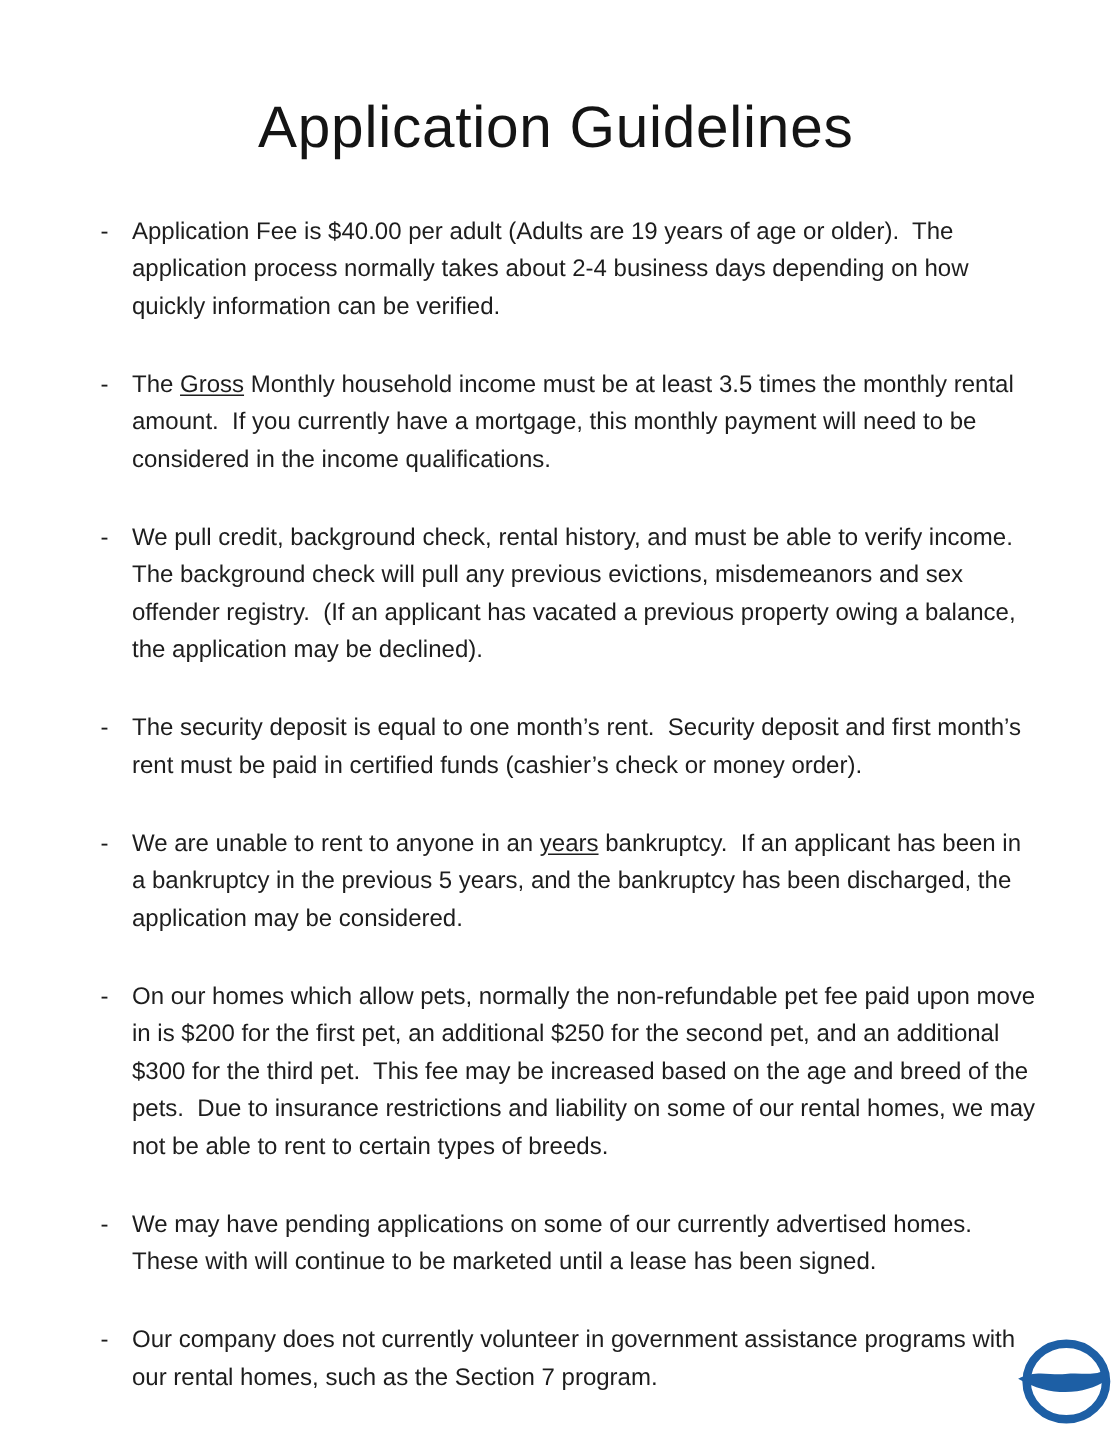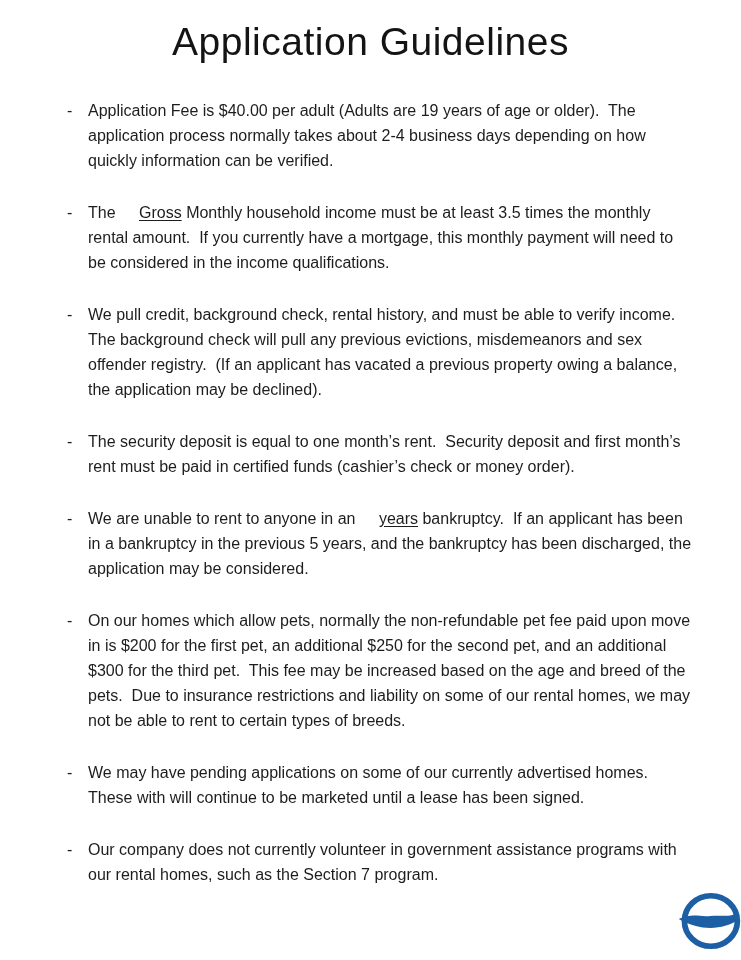--- a/index.html
+++ b/index.html
@@ -7,21 +7,21 @@
   .page {
     position: relative;
     width: 741px;
     height: 960px;
     background: #ffffff;
     font-family: "Liberation Sans", sans-serif;
     color: #1d1d1d;
     overflow: hidden;
   }
   .title {
-    padding-top: 19px;
+    padding-top: 63px;
     text-align: center;
     font-size: 39px;
     font-weight: 400;
     letter-spacing: 0.5px;
     color: #141414;
     line-height: 1.2;
   }
   .bullets {
     list-style: none;
     margin-top: 32px;
@@ -38,21 +38,21 @@
   }
   .bullets li.extra-gap { margin-top: 26px; }
   .dash {
     flex: none;
     width: 21px;
   }
   .btext {
     width: 606px;
     white-space: pre-wrap;
   }
-  .u { text-decoration: underline; text-underline-offset: 2px; margin-left: 19px; }
+  .u { text-decoration: underline; text-underline-offset: 2px; }
   .logo {
     position: absolute;
     right: 0px;
     bottom: 10px;
     display: flex;
     align-items: flex-start;
   }
   .logo-circle { display: block; margin-top: 8px; }
   .logo-text {
     font-family: "Liberation Serif", serif;

